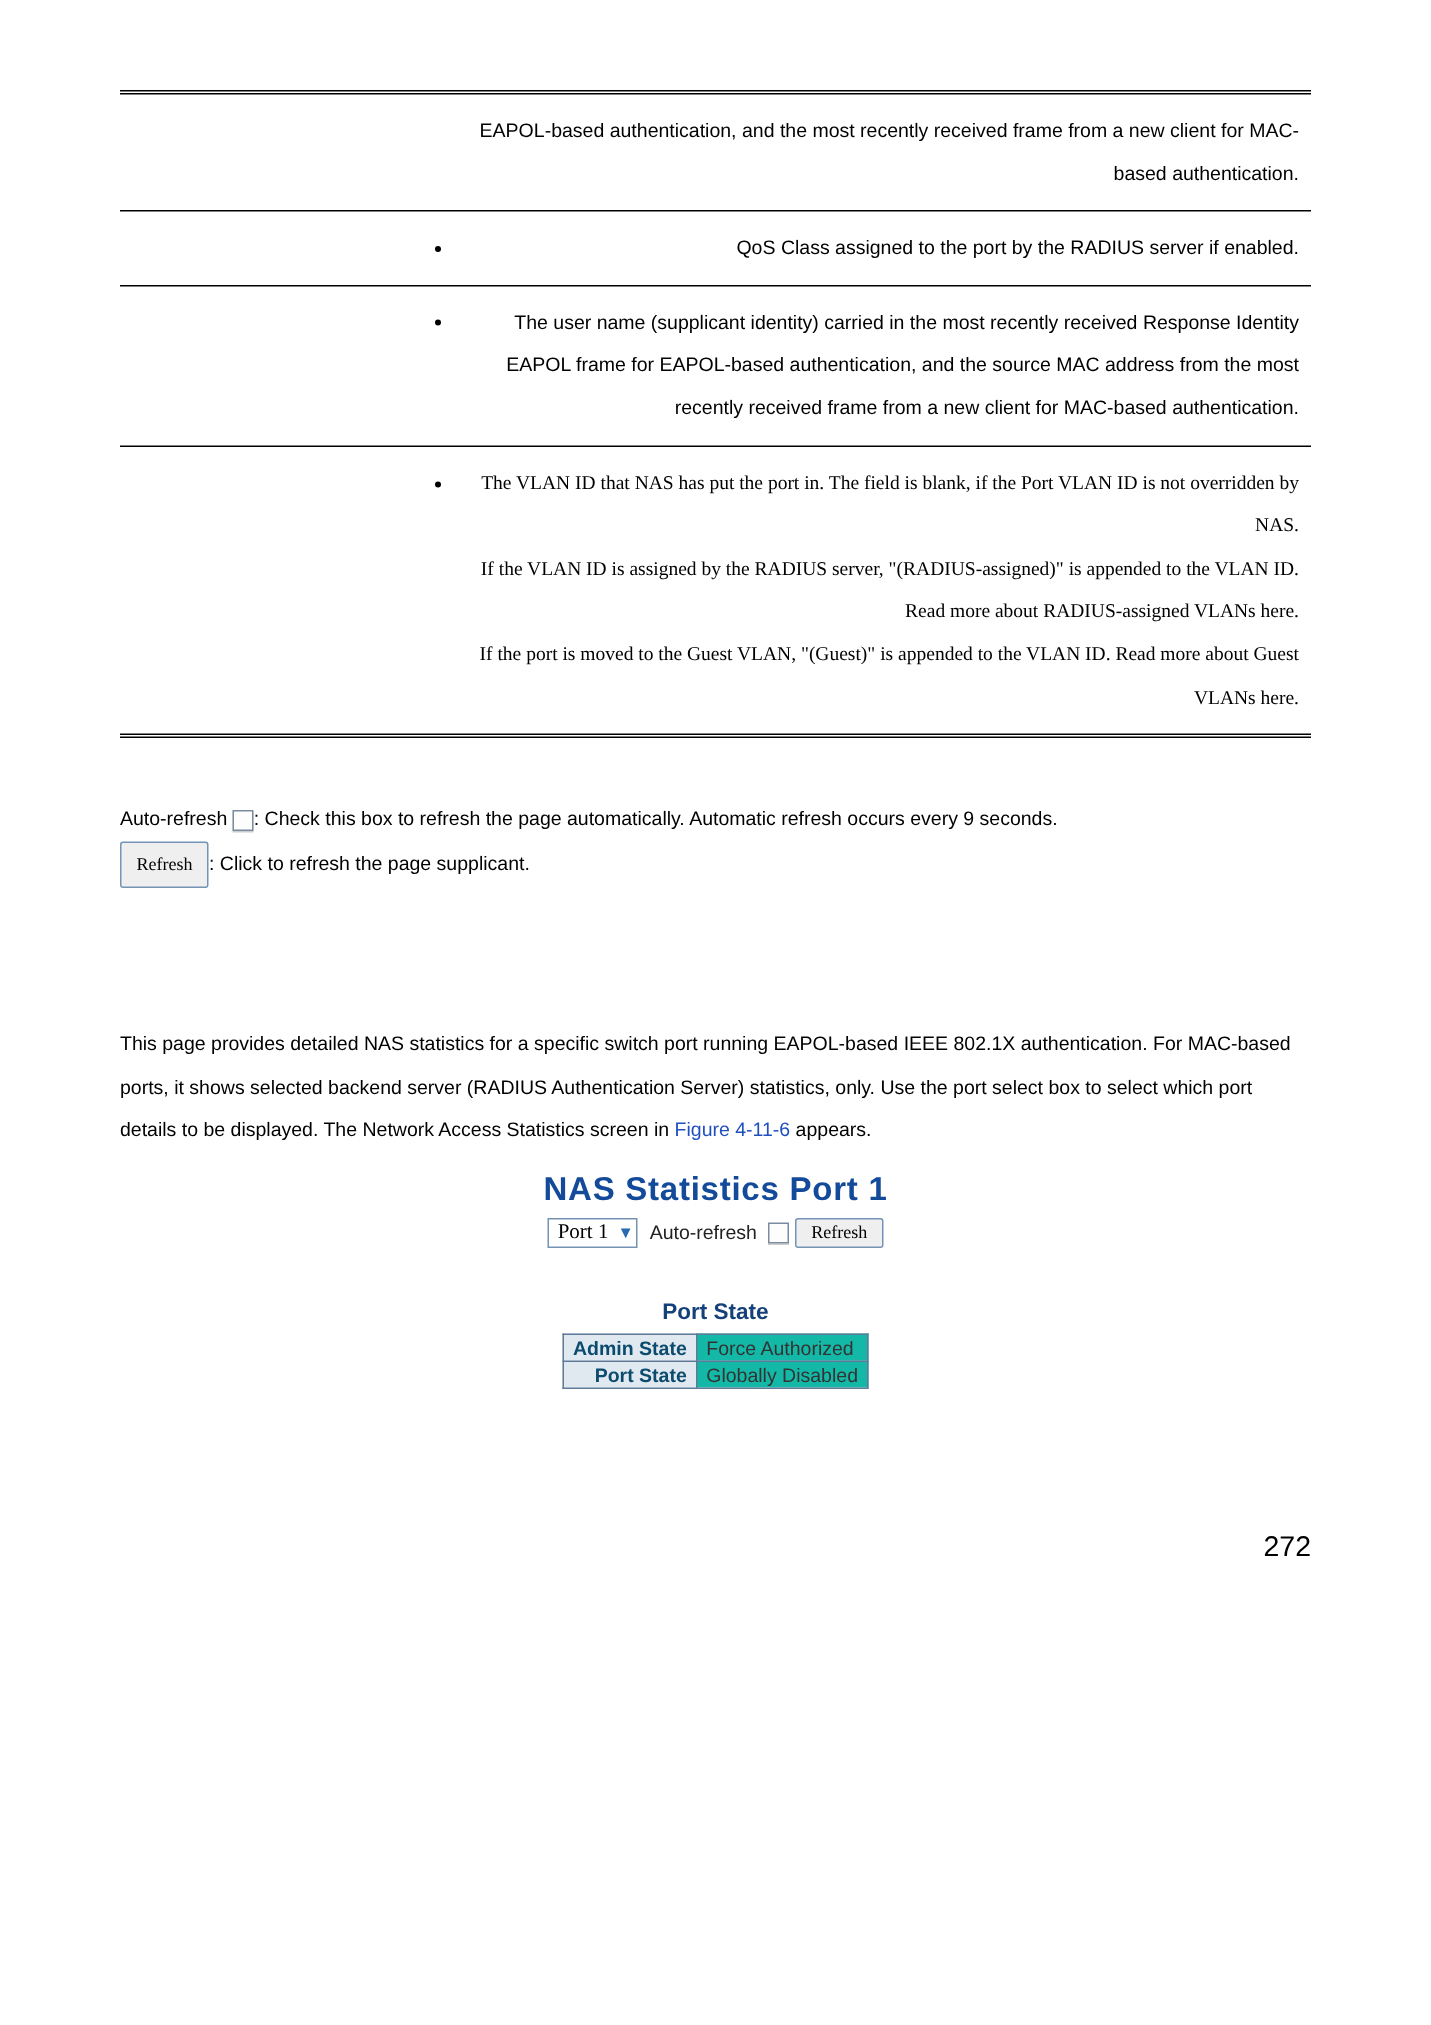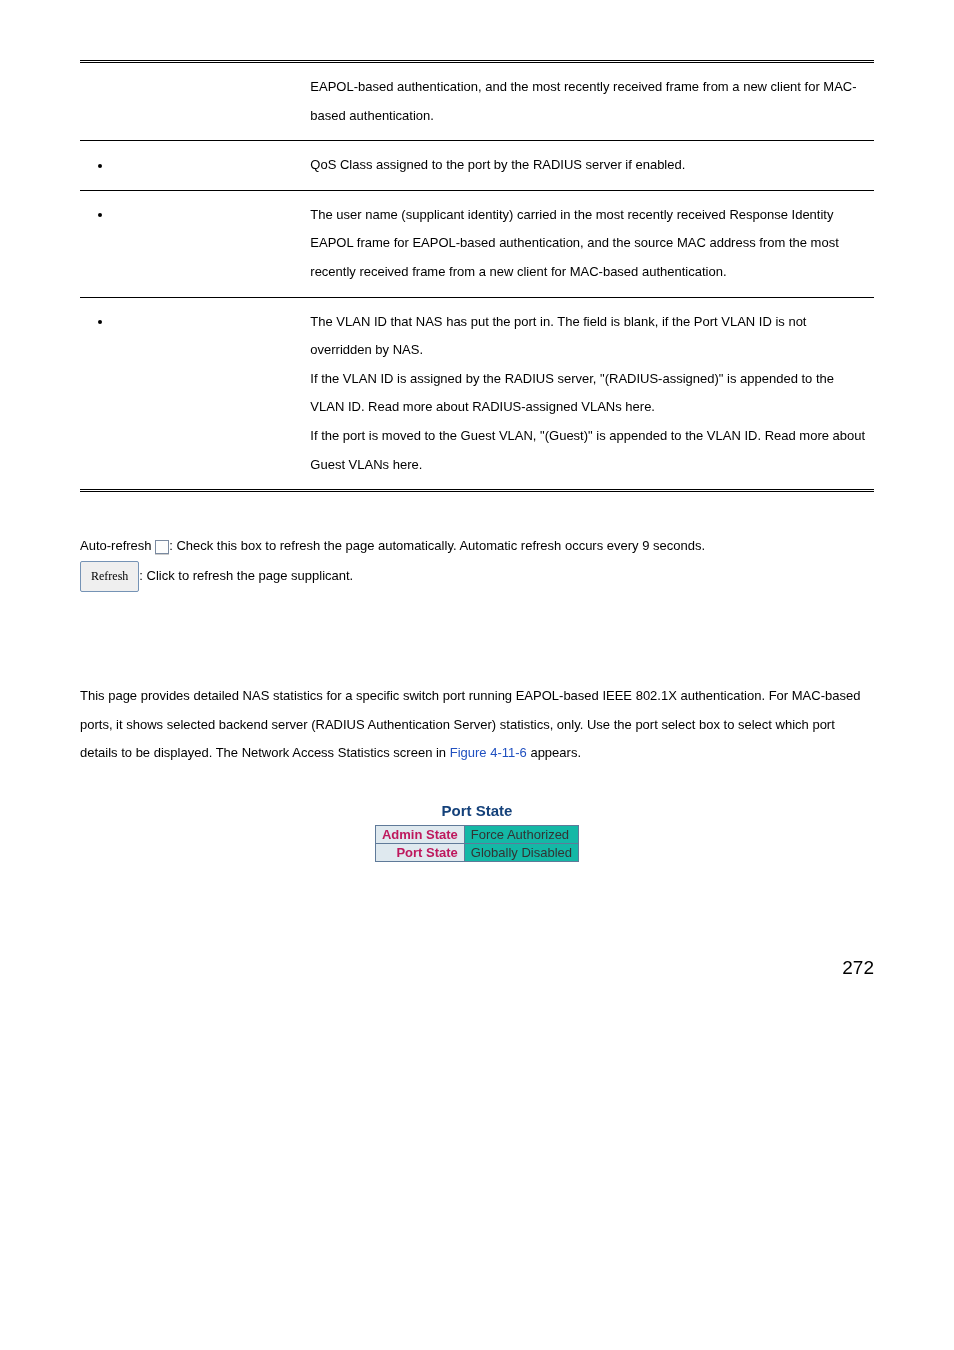--- a/index.html
+++ b/index.html
@@ -18,26 +18,28 @@
     width: 100%;
     border-collapse: collapse;
     font-size: 13px;
   }
   table.info td {
     border-top: 1px solid #000;
     border-bottom: 1px solid #000;
     padding: 10px 8px;
     vertical-align: top;
     line-height: 2.2;
+    text-align: right;
   }
   table.info tr:first-child td {
     border-top: 3px double #000;
   }
   table.info tr:last-child td {
     border-bottom: 3px double #000;
+    font-family: Liberation Serif, serif;
   }
   table.info td.left {
     width: 28%;
   }
   .bullet {
     display: inline-block;
     width: 4px;
     height: 4px;
     background: #000;
     border-radius: 50%;
@@ -121,21 +123,21 @@
   table.portstate td {
     border: 1px solid #5f7a99;
     font-size: 13px;
     padding: 1px 6px;
     text-align: left;
   }
   table.portstate td.hdr {
     background: #dfe9ef;
     font-weight: bold;
     text-align: right;
-    color: #be185d;
+    color: #0c4a6e;
   }
   table.portstate td.val {
     background: #14b8a6;
     color: #333;
   }
   .caption {
     text-align: center;
     font-size: 13px;
     margin-top: 28px;
   }
@@ -178,20 +180,27 @@
     <span class="chkbox"></span><span>: Check this box to refresh the page automatically. Automatic refresh occurs every 9 seconds.</span>
     <br>
     <span class="btn">Refresh</span><span>: Click to refresh the page supplicant.</span>
   </div>
 
   <div class="section-para">
     <span>This page provides detailed NAS statistics for a specific switch port running EAPOL-based IEEE 802.1X authentication. For MAC-based ports, it shows selected backend server (RADIUS Authentication Server) statistics, only. Use the port select box to select which port details to be displayed. The Network Access Statistics screen in </span><span class="figlink">Figure 4-11-6</span><span> appears.</span>
   </div>
 
   <div class="screenshot">
+    <div class="ss-title">NAS Statistics  Port 1</div>
+    <div class="ss-row">
+      <span class="ss-select"><span>Port 1</span><span class="arrow">▼</span></span>
+      <span class="ss-label">Auto-refresh</span>
+      <span class="chkbox"></span>
+      <span class="btn">Refresh</span>
+    </div>
     <div class="ss-sub">Port State</div>
     <table class="portstate">
       <tbody>
           <tr>
         <td class="hdr">Admin State</td>
         <td class="val">Force Authorized</td>
       </tr>
       <tr>
         <td class="hdr">Port State</td>
         <td class="val">Globally Disabled</td>

